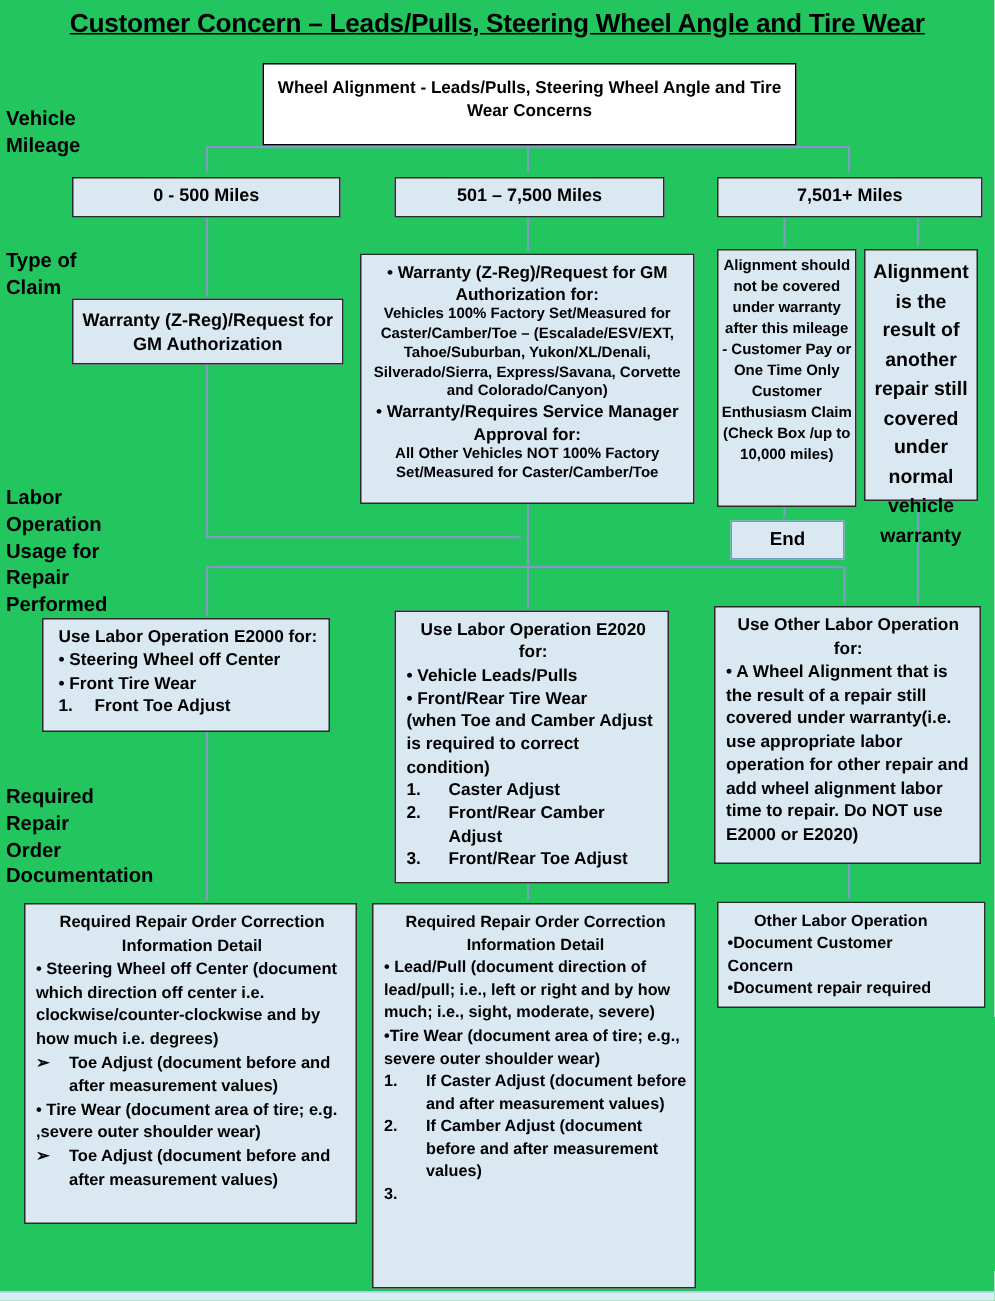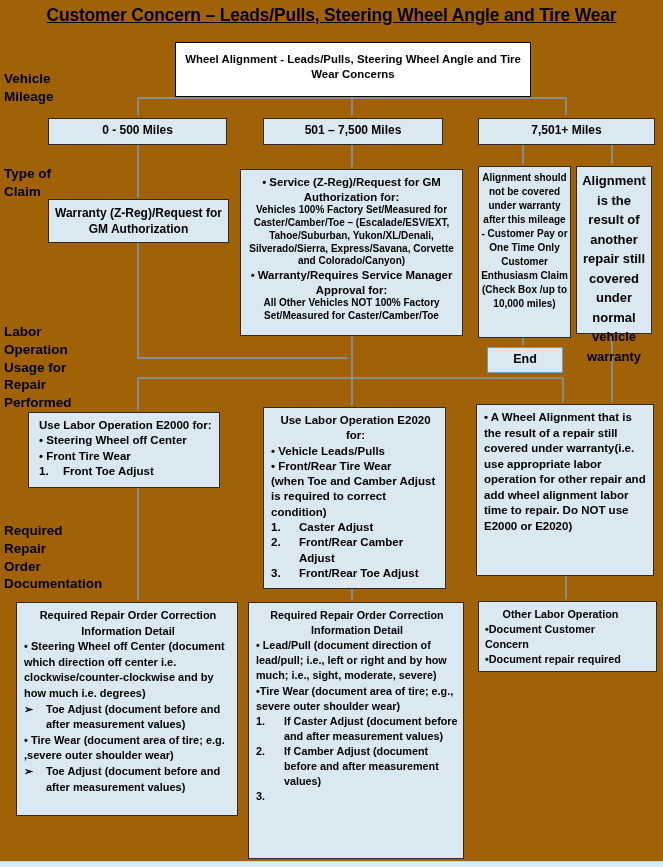--- a/index.html
+++ b/index.html
@@ -1,16 +1,16 @@
 <!DOCTYPE html>
 <html><head>
 <meta charset="utf-8">
 <style>
   html,body{margin:0;padding:0;background:#fff;}
-  .stage{position:relative;width:663px;height:867px;background:#a16207;overflow:hidden;
+  .stage{position:relative;width:663px;height:867px;background:#22c55e;overflow:hidden;
          font-family:"Liberation Sans",sans-serif;font-weight:bold;color:#000;}
   .title{position:absolute;left:0;top:5px;width:663px;text-align:center;
          font-size:17.5px;letter-spacing:-0.2px;text-decoration:underline;}
   svg.conn{position:absolute;left:0;top:0;}
   .bx{position:absolute;background:#d9e8f1;border:1.6px solid #2b2b2b;box-sizing:border-box;}
   .root{background:#ffffff;border:1.8px solid #000;}
   .endbx{border:1.5px solid #6f9bc8;}
   .slabel{position:absolute;font-size:13.5px;line-height:1.32;white-space:pre-line;}
   .ctr{text-align:center;}
   .ln{margin:0;}
@@ -108,21 +108,21 @@
   </div>
   <div class="bx mil" id="m3">
     <div class="ln">7,501+ Miles</div>
   </div>
 
   <div class="bx ctr" id="cl">
     <div class="ln">Warranty (Z-Reg)/Request for GM  Authorization</div>
   </div>
 
   <div class="bx" id="cm">
-    <div class="ln ctr h">• Service (Z-Reg)/Request for GM Authorization for:</div>
+    <div class="ln ctr h">• Warranty (Z-Reg)/Request for GM Authorization for:</div>
     <div class="ln ctr s">Vehicles 100% Factory Set/Measured for Caster/Camber/Toe – (Escalade/ESV/EXT, Tahoe/Suburban, Yukon/XL/Denali, Silverado/Sierra, Express/Savana,  Corvette and Colorado/Canyon)</div>
     <div class="ln ctr h">• Warranty/Requires Service Manager Approval for:</div>
     <div class="ln ctr s">All Other Vehicles NOT 100% Factory Set/Measured for Caster/Camber/Toe</div>
   </div>
 
   <div class="bx ctr" id="cr1">
     <div class="ln">Alignment should not be covered under warranty after this mileage - Customer Pay or  One Time Only Customer Enthusiasm Claim (Check Box /up to 10,000 miles)</div>
   </div>
   <div class="bx ctr" id="cr2">
     <div class="ln">Alignment is the result of another repair still covered under normal vehicle warranty</div>
@@ -154,20 +154,21 @@
       <span class="n">2.</span>
       <span class="t">Front/Rear Camber Adjust</span>
     </div>
     <div class="row">
       <span class="n">3.</span>
       <span class="t">Front/Rear Toe Adjust</span>
     </div>
   </div>
 
   <div class="bx" id="other">
+    <div class="ln ctr">Use Other Labor Operation for:</div>
     <div class="ln">• A Wheel Alignment that is the result of a repair still covered under warranty(i.e. use appropriate labor operation for other repair and add wheel alignment labor time to repair. Do NOT use E2000 or E2020)</div>
   </div>
 
   <div class="bx" id="dl">
     <div class="ln ctr">Required Repair Order Correction Information Detail</div>
     <div class="ln">•  Steering Wheel off Center (document which direction off center i.e. clockwise/counter-clockwise and by how much i.e. degrees)</div>
     <div class="row">
       <span class="n">➢</span>
       <span class="t">Toe Adjust (document before and after measurement values)</span>
     </div>

